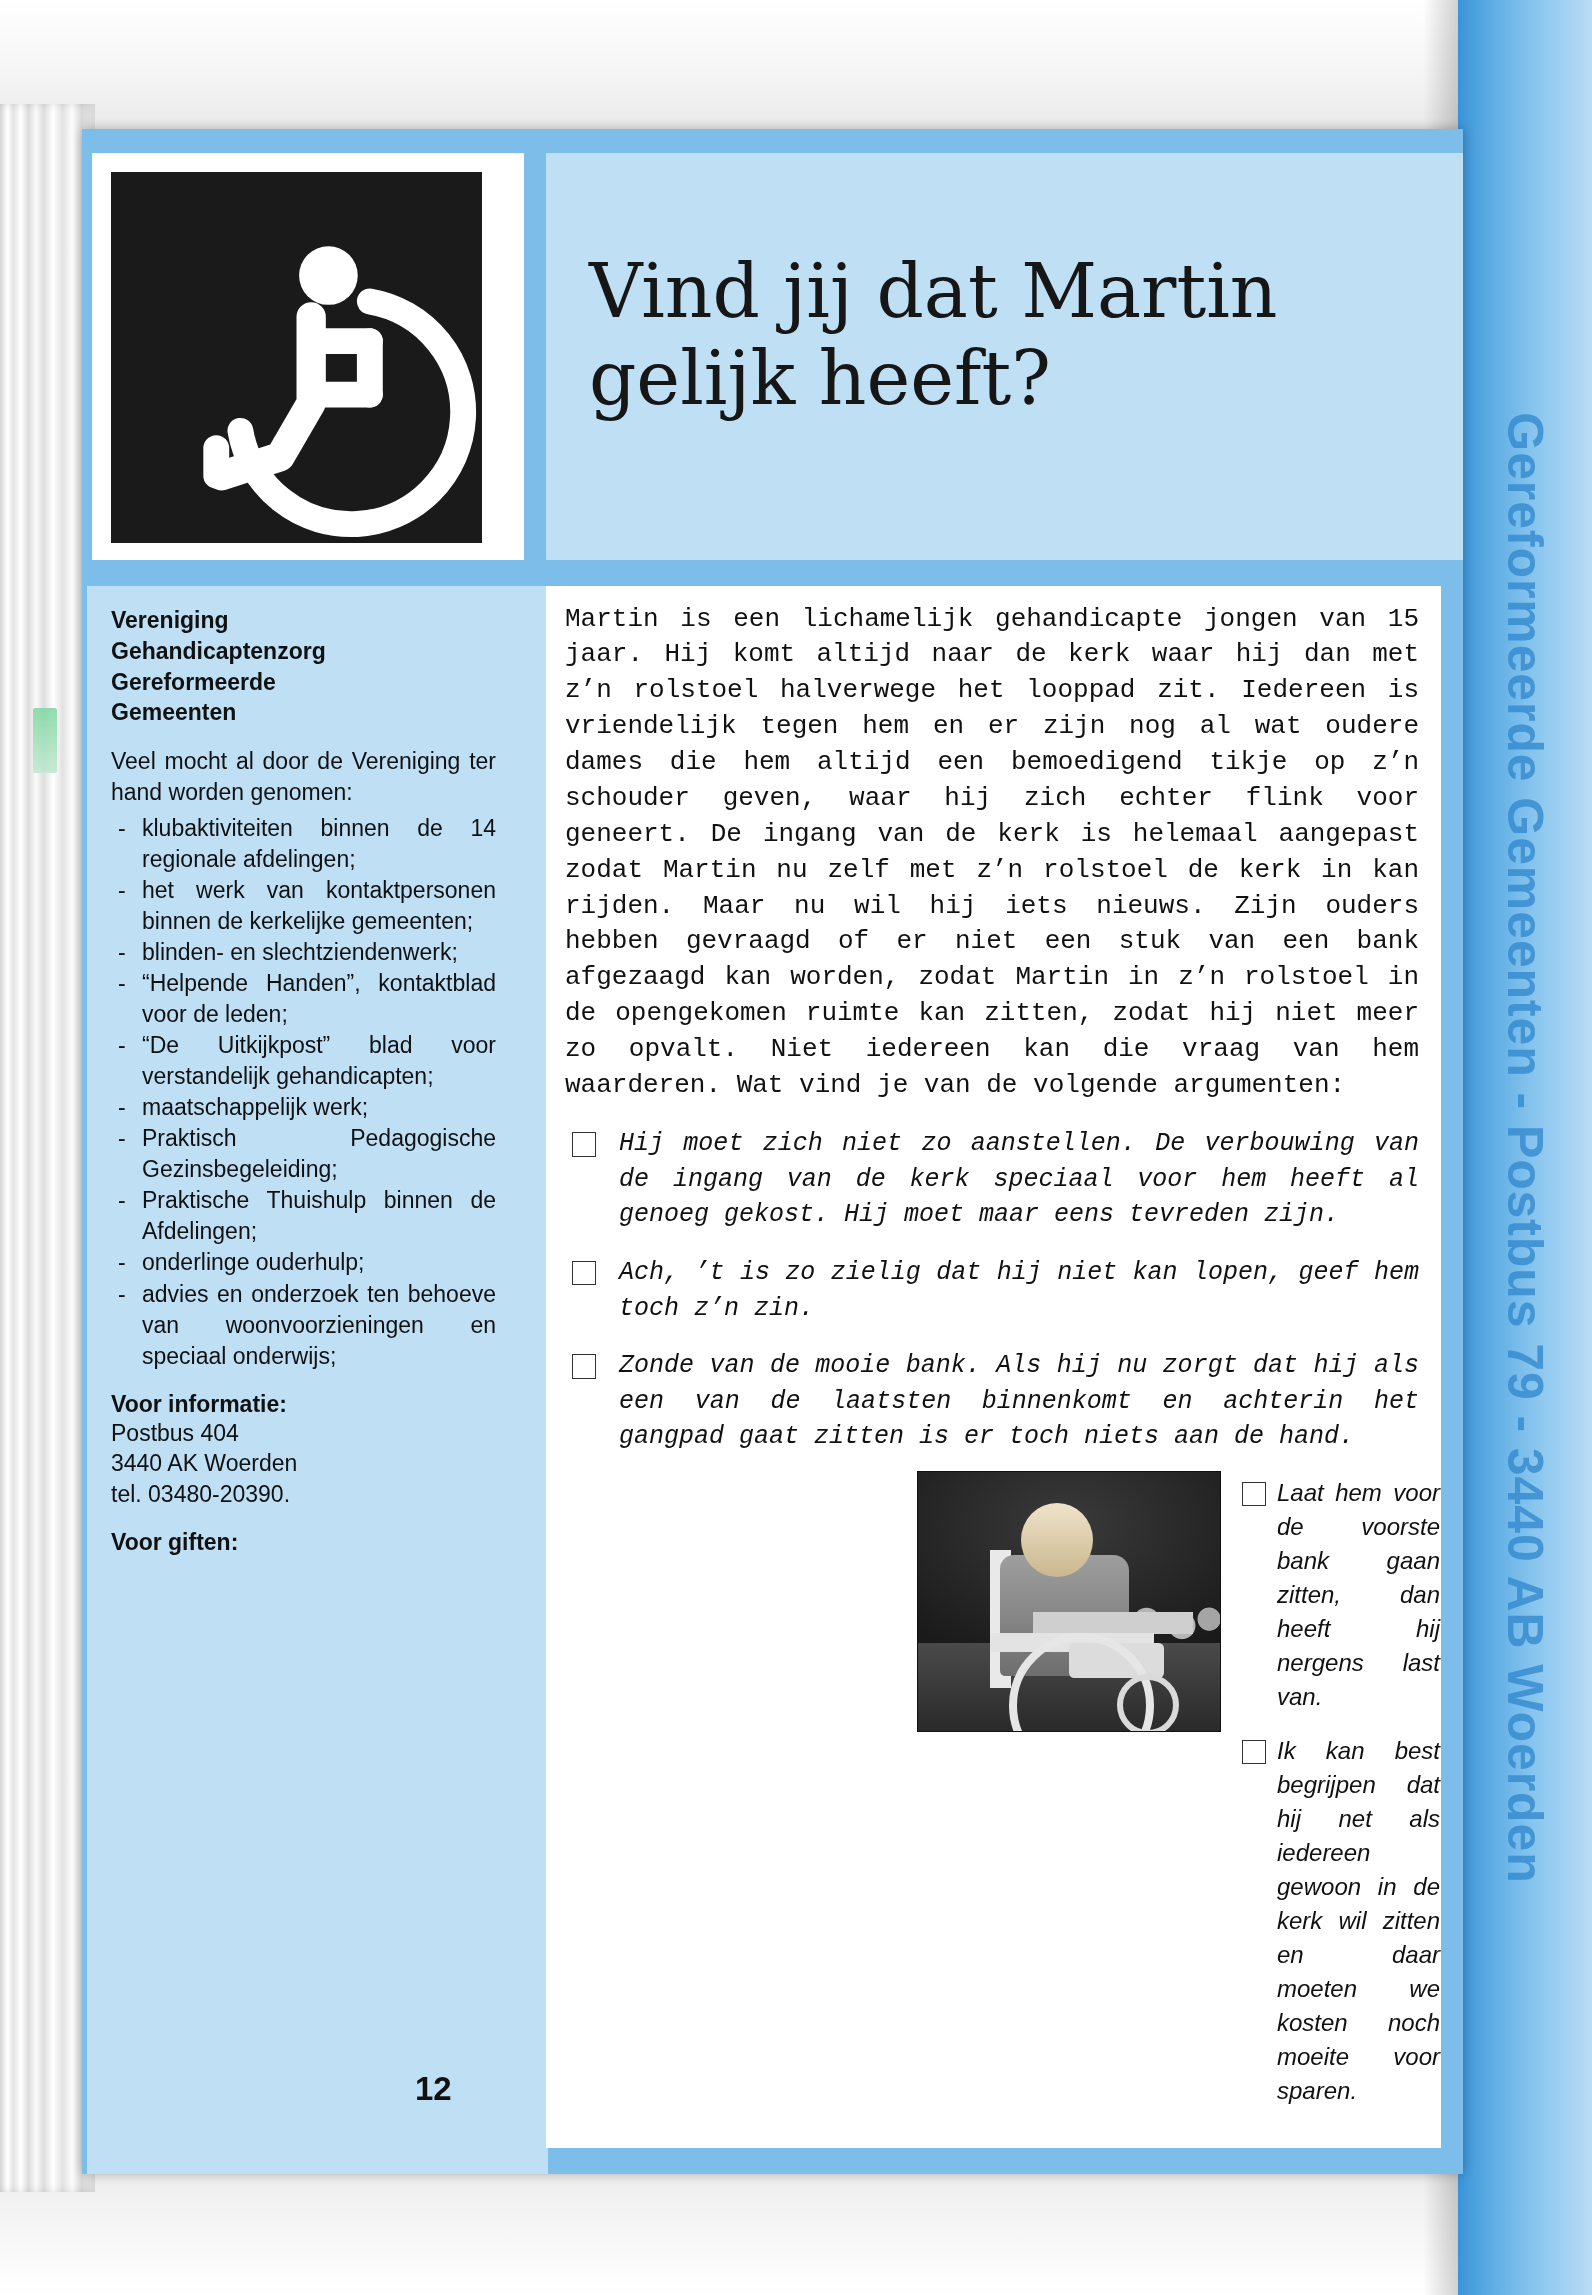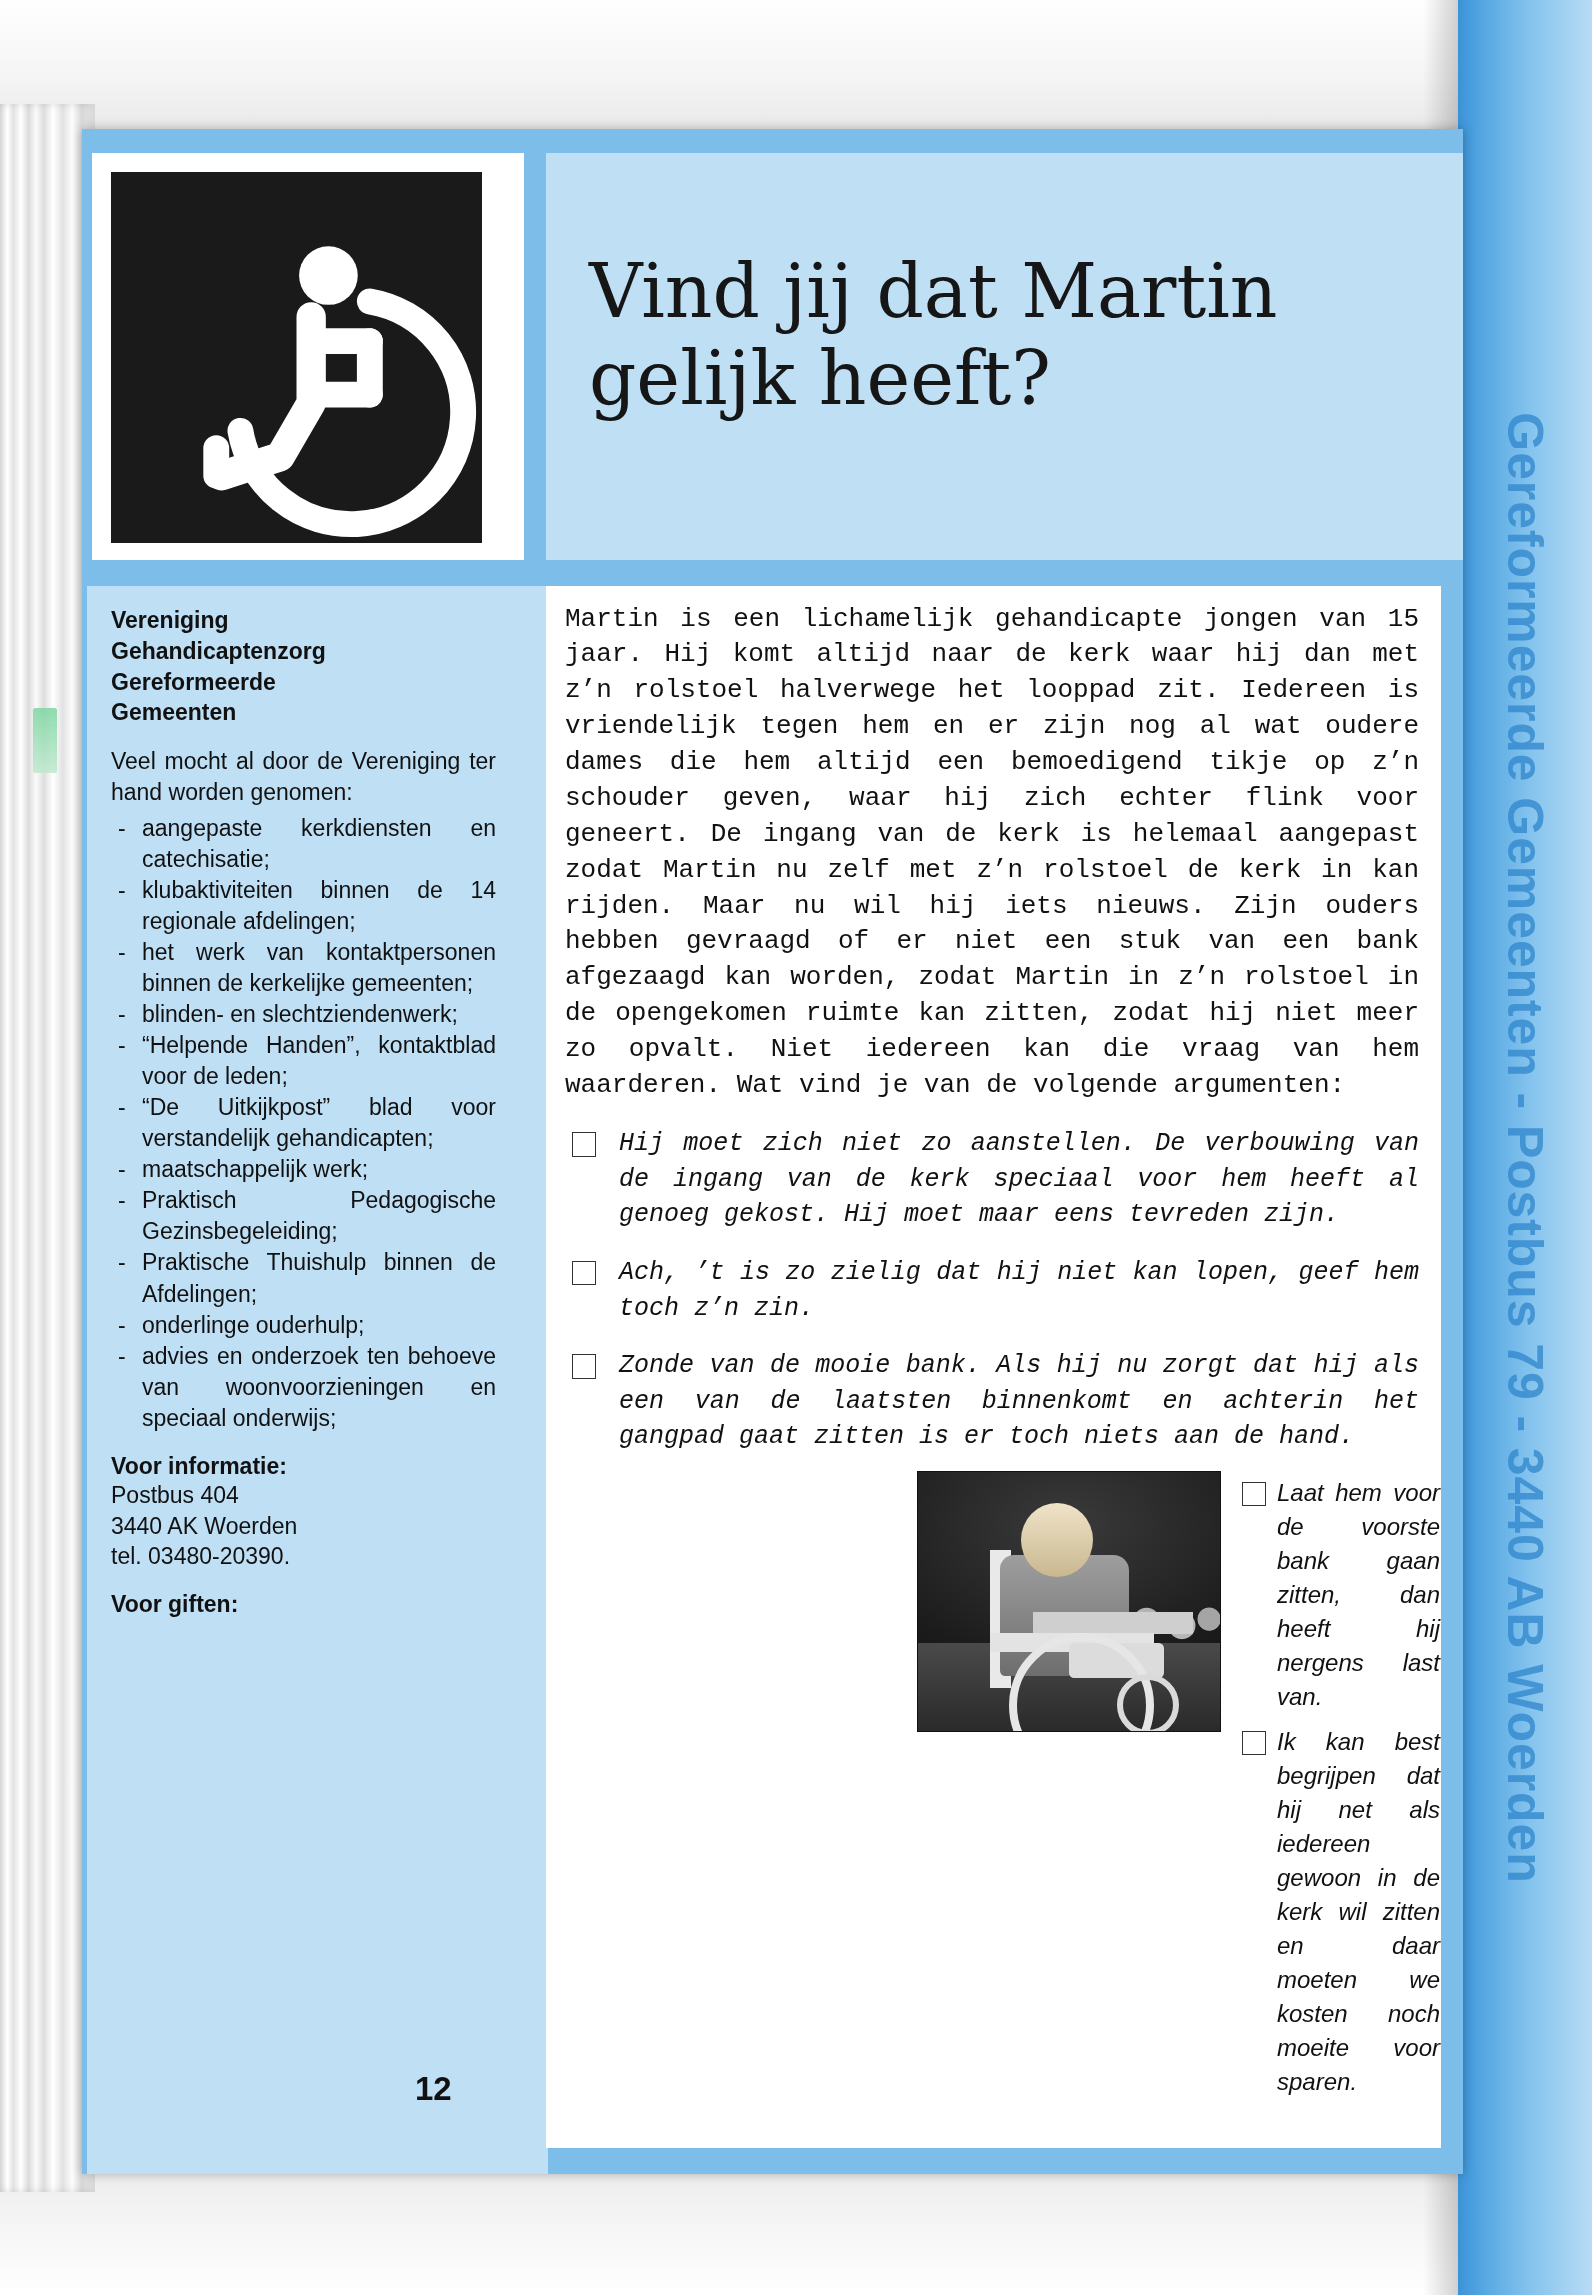--- a/index.html
+++ b/index.html
@@ -274,21 +274,21 @@
     left: 696px;
     top: 882px;
     width: 198px;
   }
   .args-right .arg {
     margin-top: 8px;
     padding-left: 35px;
     font-size: 24px;
     line-height: 1.42;
   }
-  .args-right .arg + .arg { margin-top: 10px; }
+  .args-right .arg + .arg { margin-top: 19px; }
   .args-right .arg .box { left: 0; top: 6px; }
 
   
   .ph-bg { position:absolute; inset:0; background:
       radial-gradient(120% 90% at 50% 20%, #3a3a3a 0%, #1b1b1b 60%, #0f0f0f 100%); }
   .ph-floor { position:absolute; left:0; bottom:0; width:100%; height:34%;
       background: linear-gradient(180deg,#4a4a4a,#2a2a2a); }
   .ph-bikes { position:absolute; left:55%; top:30%; width:45%; height:42%;
       background:
         radial-gradient(circle at 20% 70%, #d8d8d8 0 14px, transparent 14.7px),
@@ -366,21 +366,20 @@
         <div class="org-name">
           <div><b>Vereniging</b></div>
           <div><b>Gehandicaptenzorg</b></div>
           <div><b>Gereformeerde</b></div>
           <div><b>Gemeenten</b></div>
         </div>
 
         <div class="lead">Veel mocht al door de Vereniging ter hand worden genomen:</div>
 
         <ul class="dashlist">
-          <li>aangepaste kerkdiensten en catechisatie;</li>
           <li>klubaktiviteiten binnen de 14 regionale afdelingen;</li>
           <li>het werk van kontaktpersonen binnen de kerkelijke gemeenten;</li>
           <li>blinden- en slechtziendenwerk;</li>
           <li>“Helpende Handen”, kontaktblad voor de leden;</li>
           <li>“De Uitkijkpost” blad voor verstandelijk gehandicapten;</li>
           <li>maatschappelijk werk;</li>
           <li>Praktisch Pedagogische Gezinsbegeleiding;</li>
           <li>Praktische Thuishulp binnen de Afdelingen;</li>
           <li>onderlinge ouderhulp;</li>
           <li>advies en onderzoek ten behoeve van woonvoorzieningen en speciaal onderwijs;</li>

